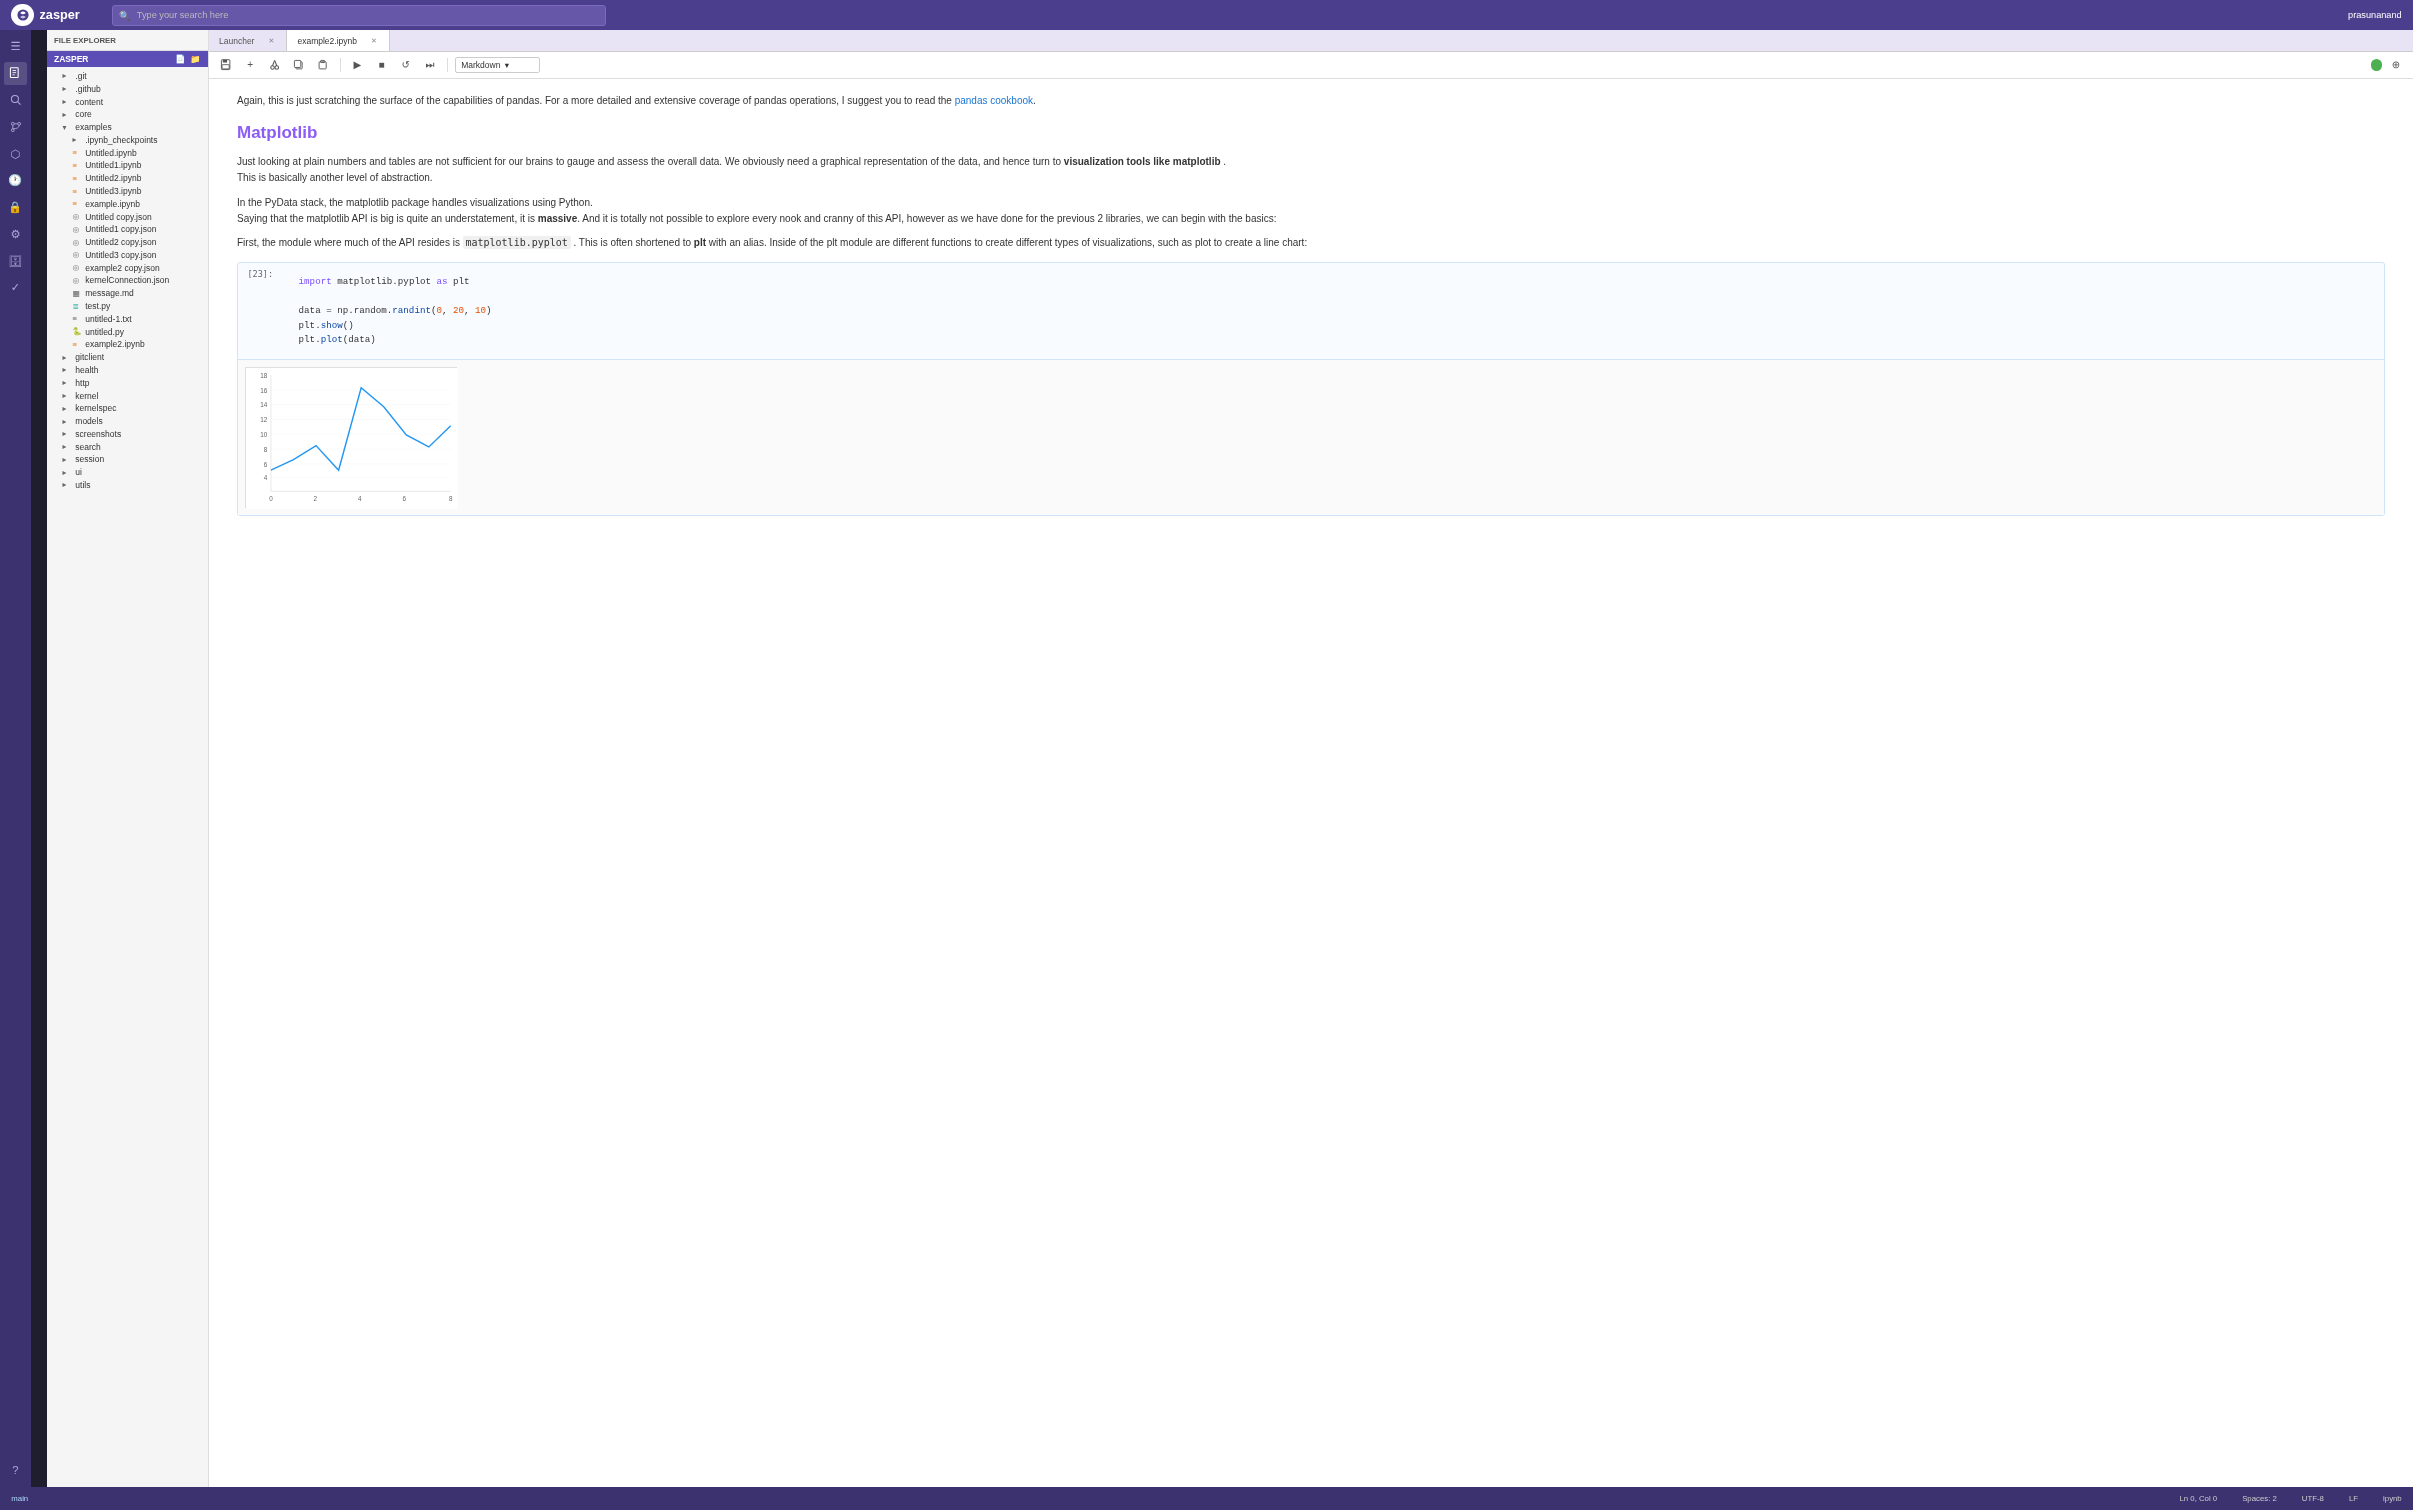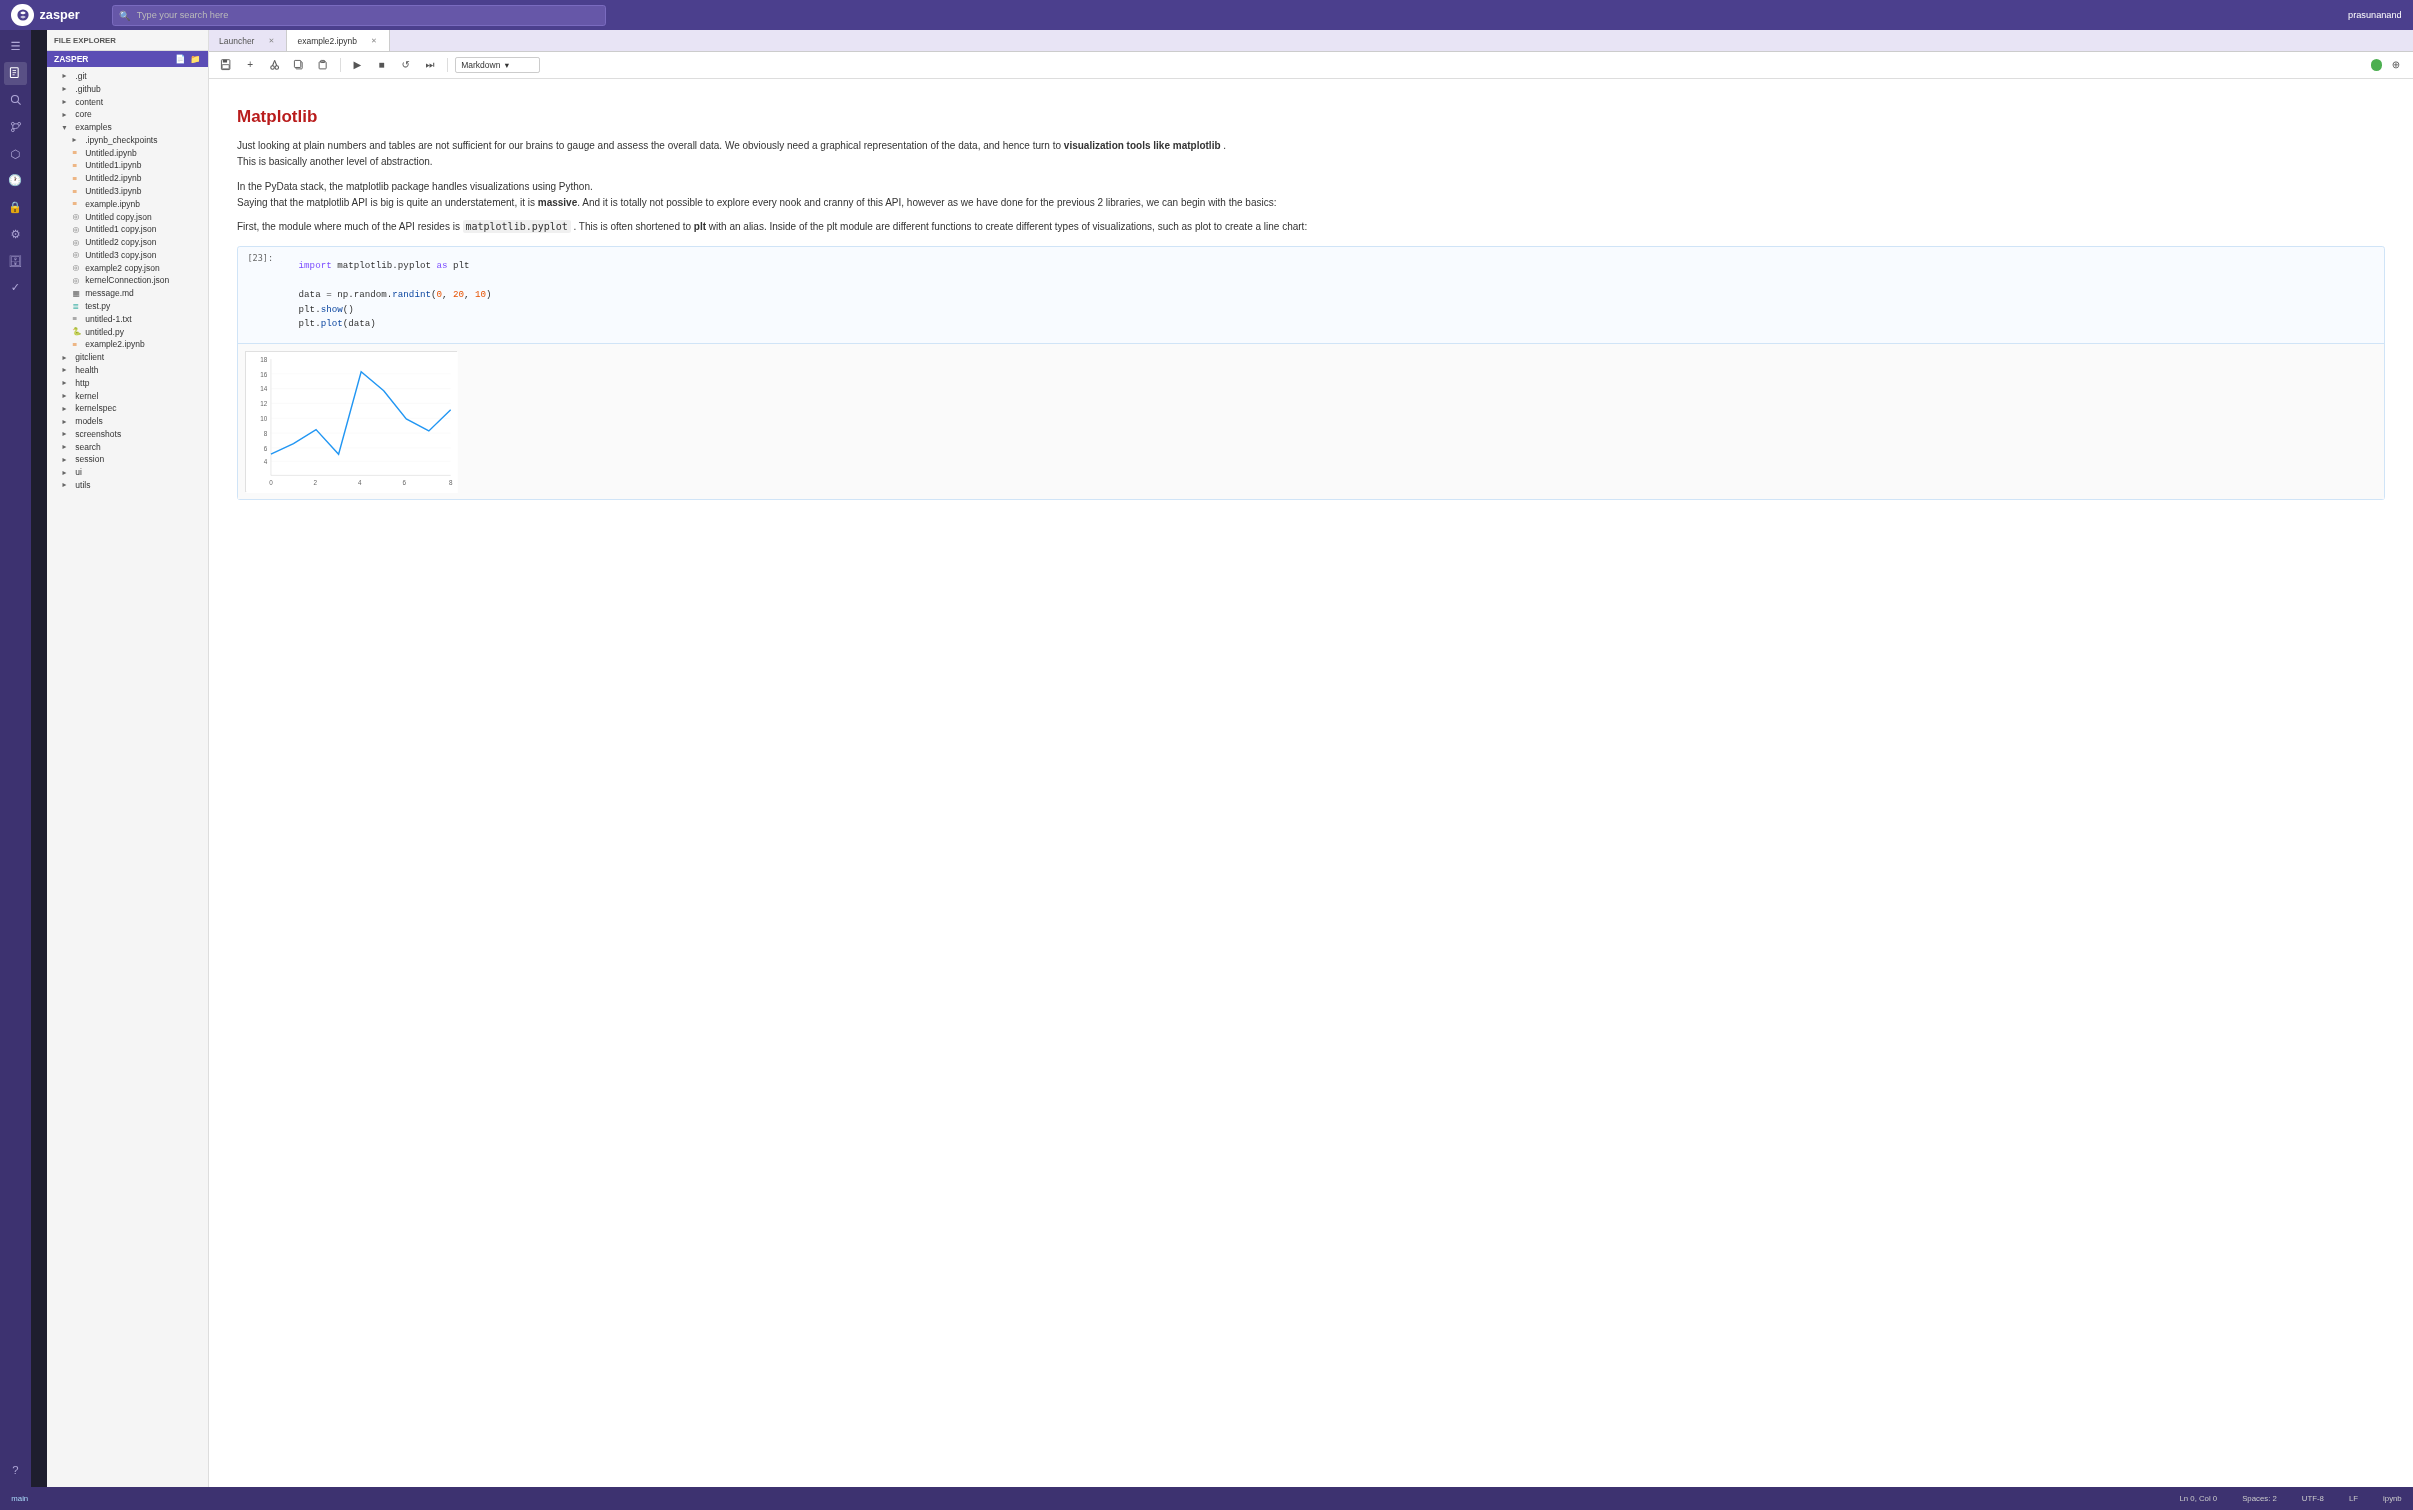--- a/index.html
+++ b/index.html
@@ -230,21 +230,21 @@
 
     
     .notebook-content {
       flex: 1;
       overflow-y: auto;
       padding: 14px 28px;
       background: white;
     }
     .nb-text { line-height: 1.6; font-size: 10px; color: #333; margin-bottom: 7px; }
     .nb-link { color: #1976d2; text-decoration: none; }
-    .nb-h2 { font-size: 17px; font-weight: 600; margin: 14px 0 11.3px 0; color: #b91c1c; }
+    .nb-h2 { font-size: 17px; font-weight: 600; margin: 14px 0 11.3px 0; color: #8b5cf6; }
     .nb-bold { font-weight: 700; }
     .nb-code-cell {
       border: 0.7px solid #d0e4f7;
       border-radius: 2.8px;
       margin: 11.3px 0;
       background: #f8fbff;
     }
     .nb-cell-header {
       display: flex;
       align-items: flex-start;
@@ -457,20 +457,25 @@
         <span>Markdown</span>
         <span>▾</span>
       </div>
       <div class="tb-spacer"></div>
       <div class="tb-status-dot" style="background:#4caf50;"></div>
       <div class="tb-btn">⊕</div>
     </div>
 
     <div class="notebook-content">
 
+      <p class="nb-text">
+        <span>Again, this is just scratching the surface of the capabilities of pandas. For a more detailed and extensive coverage of pandas operations, I suggest you to read the</span>
+        <a class="nb-link" href="#">
+          <span>pandas cookbook</span></a>.
+      </p>
 
       <h2 class="nb-h2">Matplotlib</h2>
 
       <p class="nb-text">
         <span>Just looking at plain numbers and tables are not sufficient for our brains to gauge and assess the overall data. We obviously need a graphical representation of the data, and hence turn to</span>
         <span class="nb-bold">visualization tools like matplotlib</span>
         <span>.</span>
         <br>
         <span>This is basically another level of abstraction.</span>
       </p>

